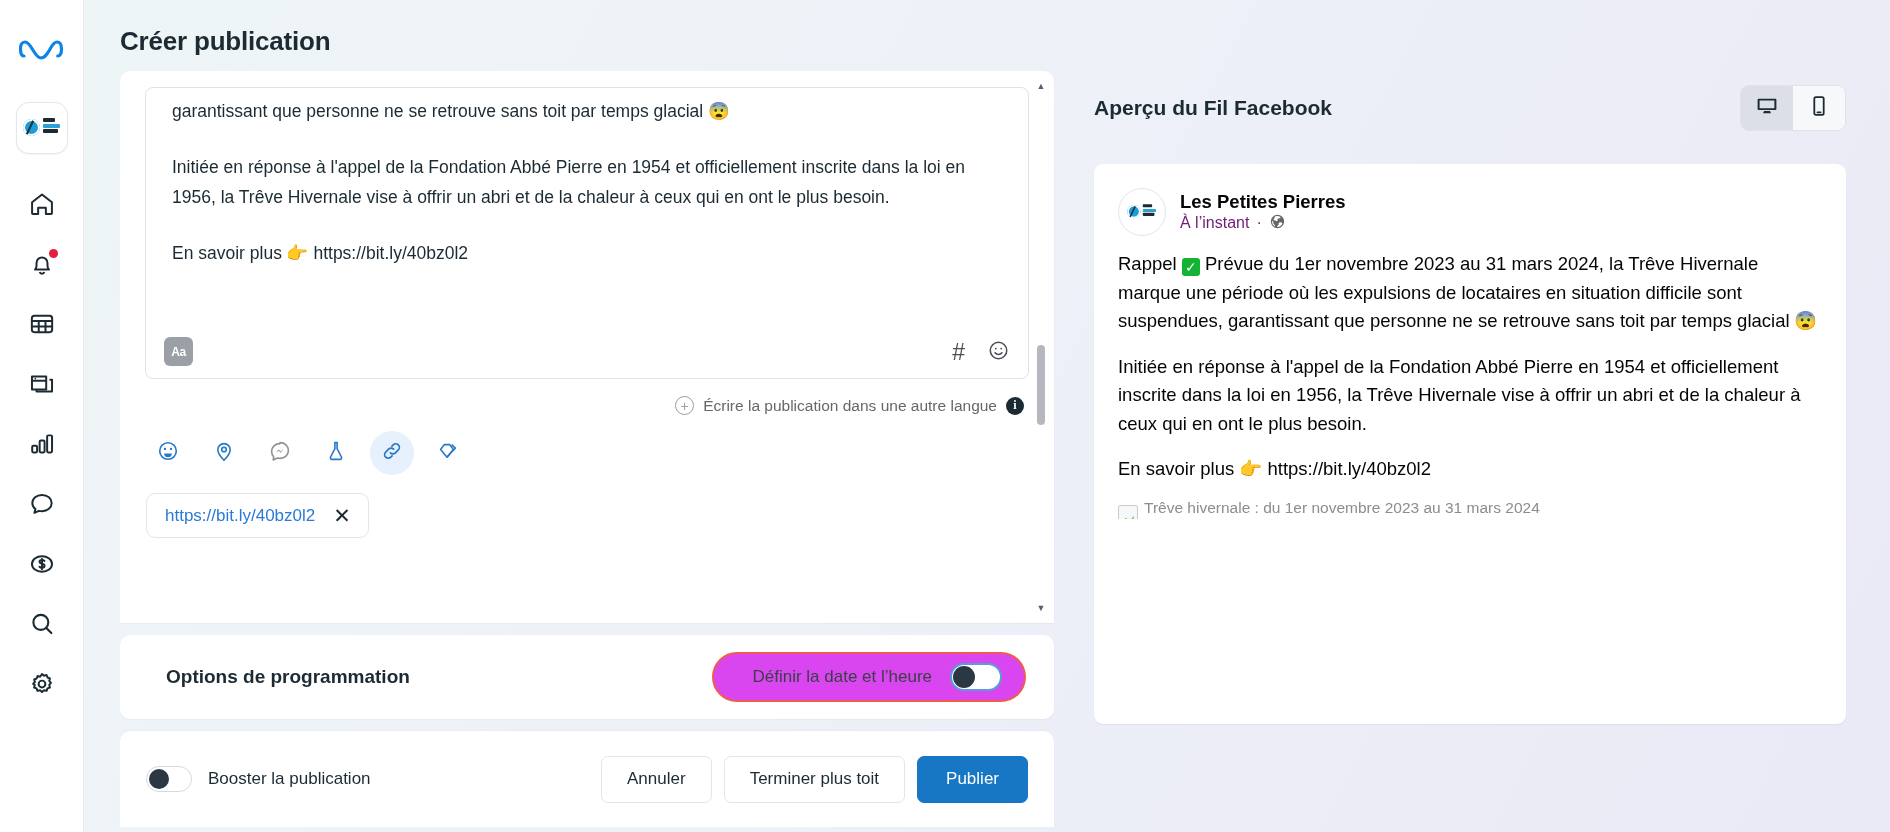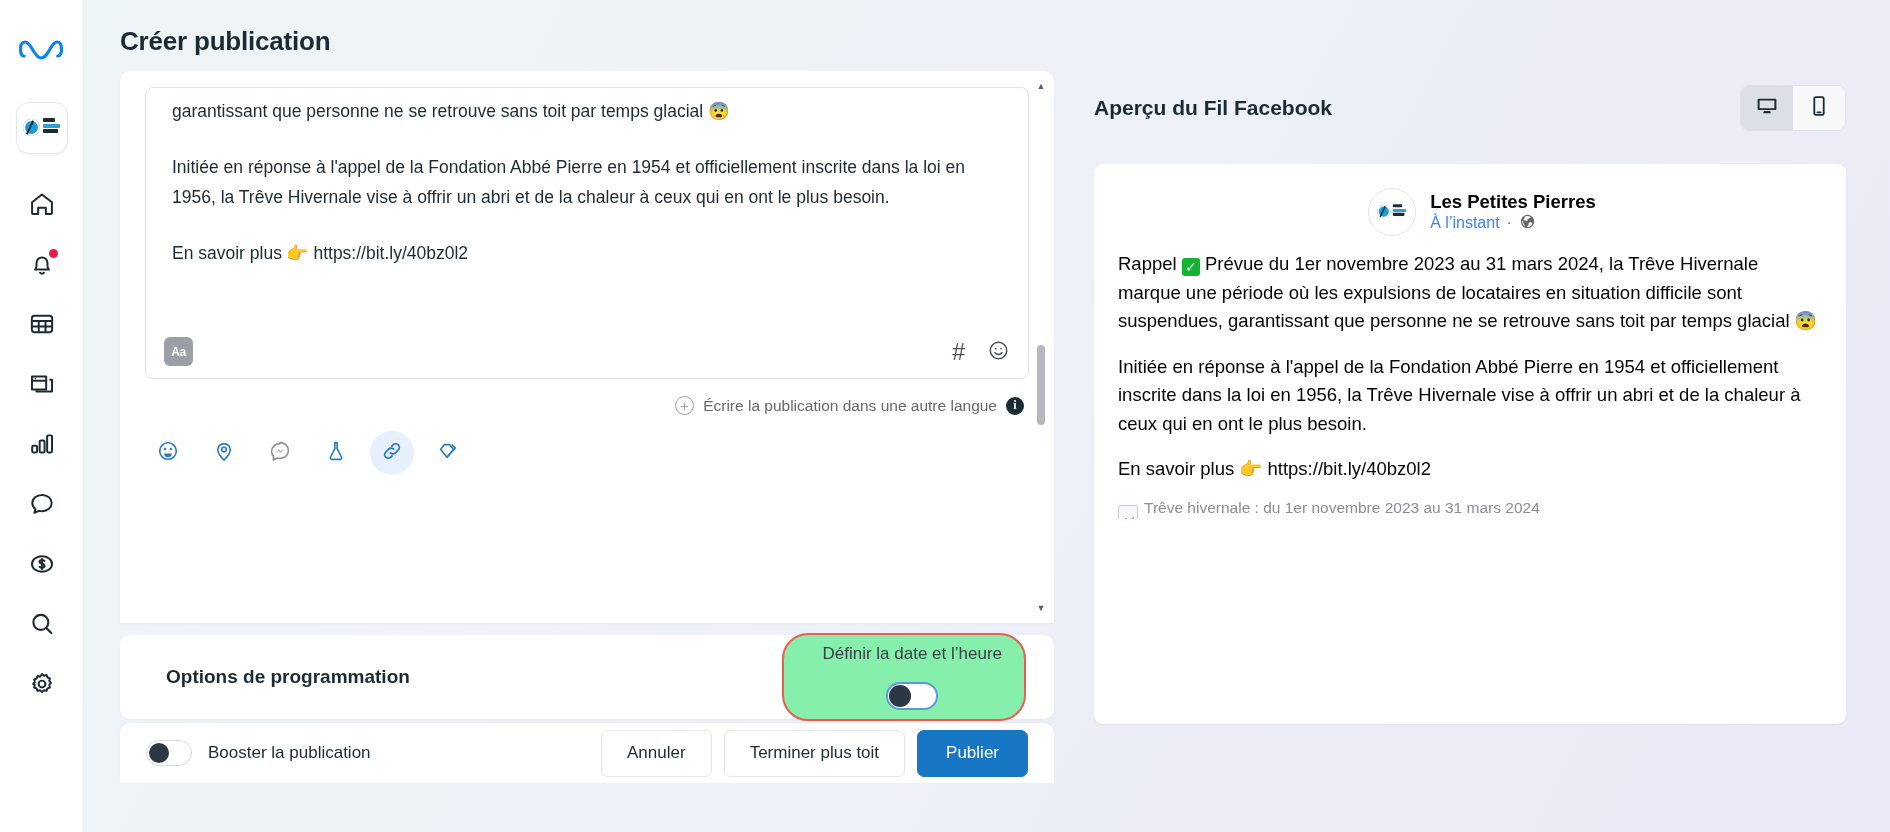--- a/index.html
+++ b/index.html
@@ -157,37 +157,36 @@
     background:#fff; border-radius: 10px;
     height: 84px; display:flex; align-items:center; justify-content:space-between;
     padding: 0 28px 0 26px;
     box-shadow: 0 1px 2px rgba(0,0,0,.04);
   }
   .sched-title { font-size: 19px; font-weight: 700; color:#1c2b33;margin-left:20px; }
   .sched-toggle-wrap {
     display:flex; align-items:center; gap: 18px;
     border: 2.5px solid #ef5b4c; border-radius: 26px;
     padding: 9px 22px 9px 38px;
-    background: #86efac;
-    flex-direction: column;
+    background: #d946ef;
   }
   .sched-label { font-size: 17px; color:#3b4046; }
   .switch {
     width: 52px; height: 28px; border-radius: 15px;
     border: 2px solid #5b9bd8; background: #ffffff; position: relative;
   }
   .switch .knob {
     position:absolute; left: 1px; top: 1px;
     width: 22px; height: 22px; border-radius: 50%; background:#2b3742;
   }
 
   
   .footer-card {
-    margin-top: 4px; background:#fff; border-radius: 10px 10px 0 0;
-    height: 60px; display:flex; align-items:center; padding: 0 26px;
+    margin-top: 12px; background:#fff; border-radius: 10px 10px 0 0;
+    height: 96px; display:flex; align-items:center; padding: 0 26px;
     box-shadow: 0 -1px 2px rgba(0,0,0,.03);
   }
   .boost { display:flex; align-items:center; gap: 16px; }
   .switch-sm {
     width: 46px; height: 26px; border-radius: 14px; border:1px solid #d6d9dd;
     background:#fff; position:relative;
   }
   .switch-sm .knob { position:absolute; left:2px; top:2px; width:20px;height:20px;border-radius:50%;background:#2b3742; }
   .boost-label { font-size: 17px; color:#1c2b33; }
   .footer-btns { margin-left:auto; display:flex; align-items:center; gap: 12px; }
@@ -215,29 +214,29 @@
   }
   .device-btn.active { background:#dcdfe8; }
   .device-btn.inactive { background:#f7f8fa; }
 
   .fb-card {
     margin: 33px 44px 0 30px;
     background:#fff; border-radius: 9px;
     height: 560px; overflow:hidden;
     box-shadow: 0 1px 2px rgba(0,0,0,.06);
   }
-  .fb-head { display:flex; align-items:center; gap:14px; padding: 24px 0 0 24px; justify-content: center; }
+  .fb-head { display:flex; align-items:center; gap:14px; padding: 24px 0 0 24px; }
   .fb-avatar {
     width: 48px; height: 48px; border-radius: 50%;
     border:1px solid #e4e6eb; background:#fff;
     display:flex; align-items:center; justify-content:center;
   }
   .fb-avatar .brand-logo { transform: scale(.78); }
   .fb-name { font-size: 18.5px; font-weight:700; color:#050505; line-height: 1.25; }
-  .fb-meta { font-size: 16px; color:#3b82f6; display:flex; align-items:center; gap:7px; line-height:1.3; }
+  .fb-meta { font-size: 16px; color:#701a75; display:flex; align-items:center; gap:7px; line-height:1.3; }
   .globe-ic { font-size: 15px; color:#65676b; }
 
   .fb-body { padding: 14px 28px 0 24px; }
   .fb-body p { font-size: 18.5px; line-height: 28.5px; color:#050505; margin-bottom: 17px; }
   .check-emoji {
     display:inline-block; width:18px;height:18px; background:#14b333; border-radius:3px;
     color:#fff; font-size:14px; line-height:18px; text-align:center; vertical-align:-2px;
   }
   .alt-row { display:flex; align-items:flex-start; gap:6px; padding: 4px 24px 0 24px; overflow:hidden; height:18px;}
   .broken-img {
@@ -444,20 +443,24 @@
             <div class="attach-btn">
               <span>
                 <svg width="24" height="24" viewBox="0 0 24 24" fill="none" stroke="#2878c8" stroke-width="1.6" stroke-linejoin="round">
                   <path d="M8.4 5.6 4.6 10.4 11 18.2 17.4 10.4 13.6 5.6z"></path>
                   <path d="M11 18.2 14.6 14 19.4 9.2 15.6 5.6"></path>
                 </svg>
               </span>
             </div>
           </div>
 
+          <div class="link-chip">
+            <a>https://bit.ly/40bz0l2</a>
+            <span class="chip-x">✕</span>
+          </div>
 
           <div class="comp-scroll">
             <div class="arrow-up">▲</div>
             <div class="thumb"></div>
             <div class="arrow-down">▼</div>
           </div>
         </div>
 
         <div class="sched-card">
           <div class="sched-title">Options de programmation</div>

